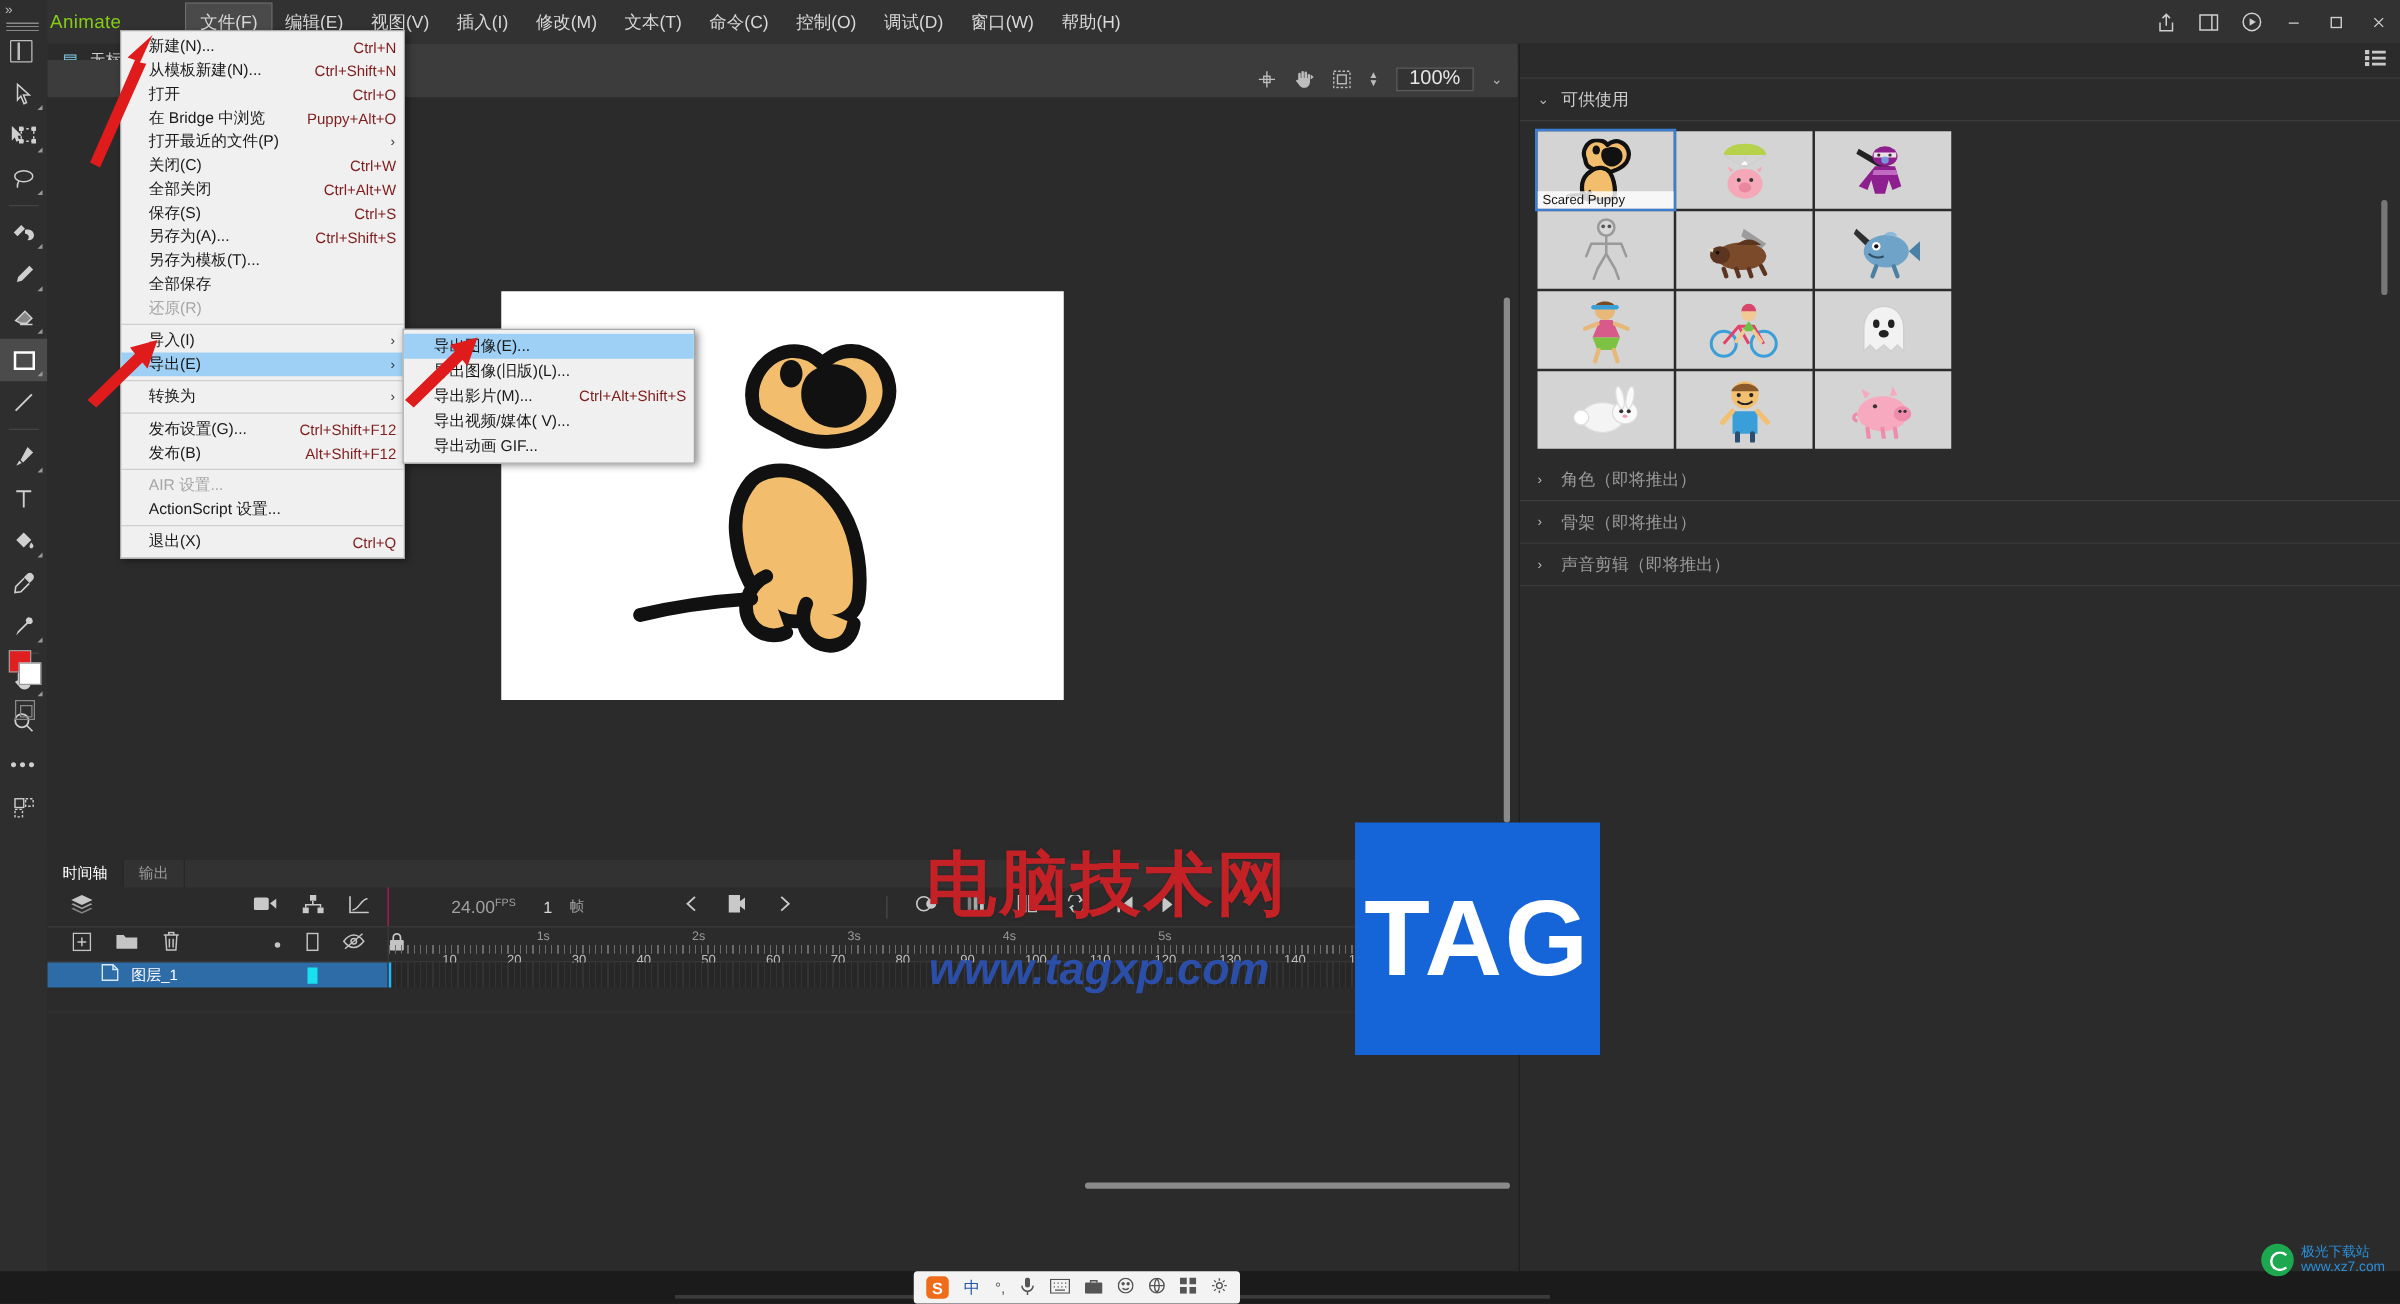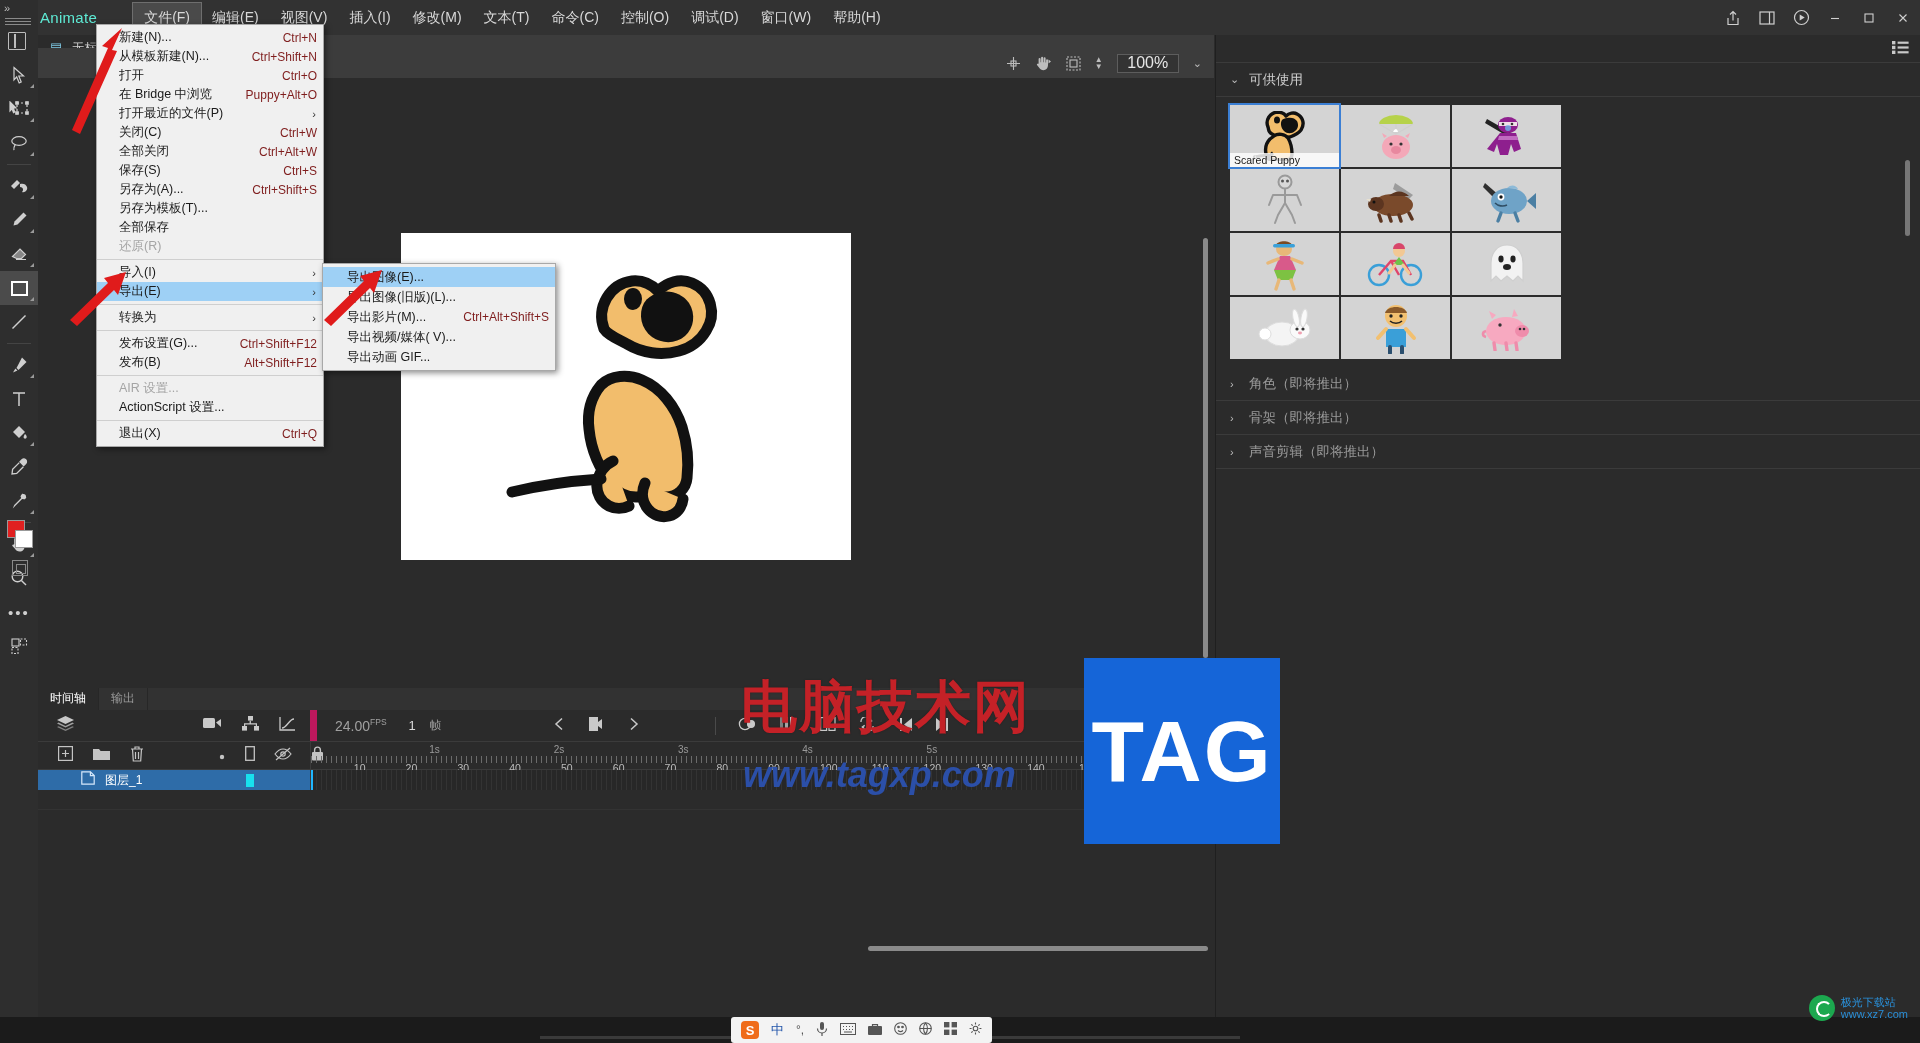--- a/index.html
+++ b/index.html
@@ -11,23 +11,23 @@
     -webkit-font-smoothing: antialiased;
   }
   #app { position: relative; width: 1920px; height: 1043px; }
 
   
   .titlebar {
     position: absolute; left:0; top:0; width:1920px; height:35px;
     background:#323232; display:flex; align-items:center;
   }
   .app-name {
-    color:#5eead4; font-size:15px; margin-left:40px; letter-spacing:.3px;
-  }
-  .menubar { display:flex; align-items:center; margin-left:36px; height:35px; }
+    color:#84cc16; font-size:15px; margin-left:40px; letter-spacing:.3px;
+  }
+  .menubar { display:flex; align-items:center; margin-left:52px; height:35px; }
   .menu-item {
     color:#d8d8d8; font-size:14px; padding:6px 11px; cursor:default;
     white-space:nowrap;
   }
   .menu-item.active { background:#4a4a4a; outline:1px solid #6e6e6e; }
   .titlebar-right {
     position:absolute; right:0; top:0; height:35px; display:flex; align-items:center;
   }
   .tb-ico { width:34px; height:35px; display:flex; align-items:center; justify-content:center; color:#cfcfcf; }
   .tb-ico svg { display:block; }
@@ -169,21 +169,21 @@
   
   .tl-wrap { position:absolute; left:38px; top:688px; width:1176px; height:355px; background:#2b2b2b; }
   .tl-tabs { display:flex; align-items:center; height:22px; background:#323232; }
   .tl-tab { color:#9a9a9a; font-size:12px; padding:3px 12px; height:22px; line-height:15px; border-right:1px solid #272727;}
   .tl-tab.active { color:#fff; background:#2b2b2b; }
 
   .tl-head { display:flex; height:32px; border-bottom:1px solid #3b3b3b; }
   .tl-head-left { width:272px; display:flex; align-items:center; position:relative; }
   .tl-head-left .layers-ico { margin-left:18px; color:#c8c8c8; }
   .tl-hl-icons { position:absolute; right:14px; display:flex; gap:20px; color:#c9c9c9; }
-  .tl-head-right { flex:1; display:flex; align-items:center; border-left:7px solid #be185d; position:relative; }
+  .tl-head-right { flex:1; display:flex; align-items:center; border-left:1px solid #be185d; position:relative;padding-left:32px; }
   .fps { color:#a0a0a0; font-size:14px; margin-left:18px; }
   .fps sup { font-size:8.5px; }
   .curframe { color:#d8d8d8; font-size:13px; margin-left:22px; }
   .frameword { color:#a0a0a0; font-size:11.5px; margin-left:14px; }
   .tl-play { position:absolute; left:236px; display:flex; align-items:center; gap:22px; color:#c9c9c9; }
   .tl-play2 { position:absolute; left:398px; display:flex; align-items:center; gap:22px; color:#c9c9c9; }
   .tl-sep-v { width:1px; height:18px; background:#4a4a4a; }
 
   .tl-tools { display:flex; height:28px; align-items:center; border-bottom:1px solid #3b3b3b; position:relative; }
   .tl-tools-left { width:272px; display:flex; align-items:center; gap:20px; padding-left:20px; color:#c4c4c4; position:relative; }

